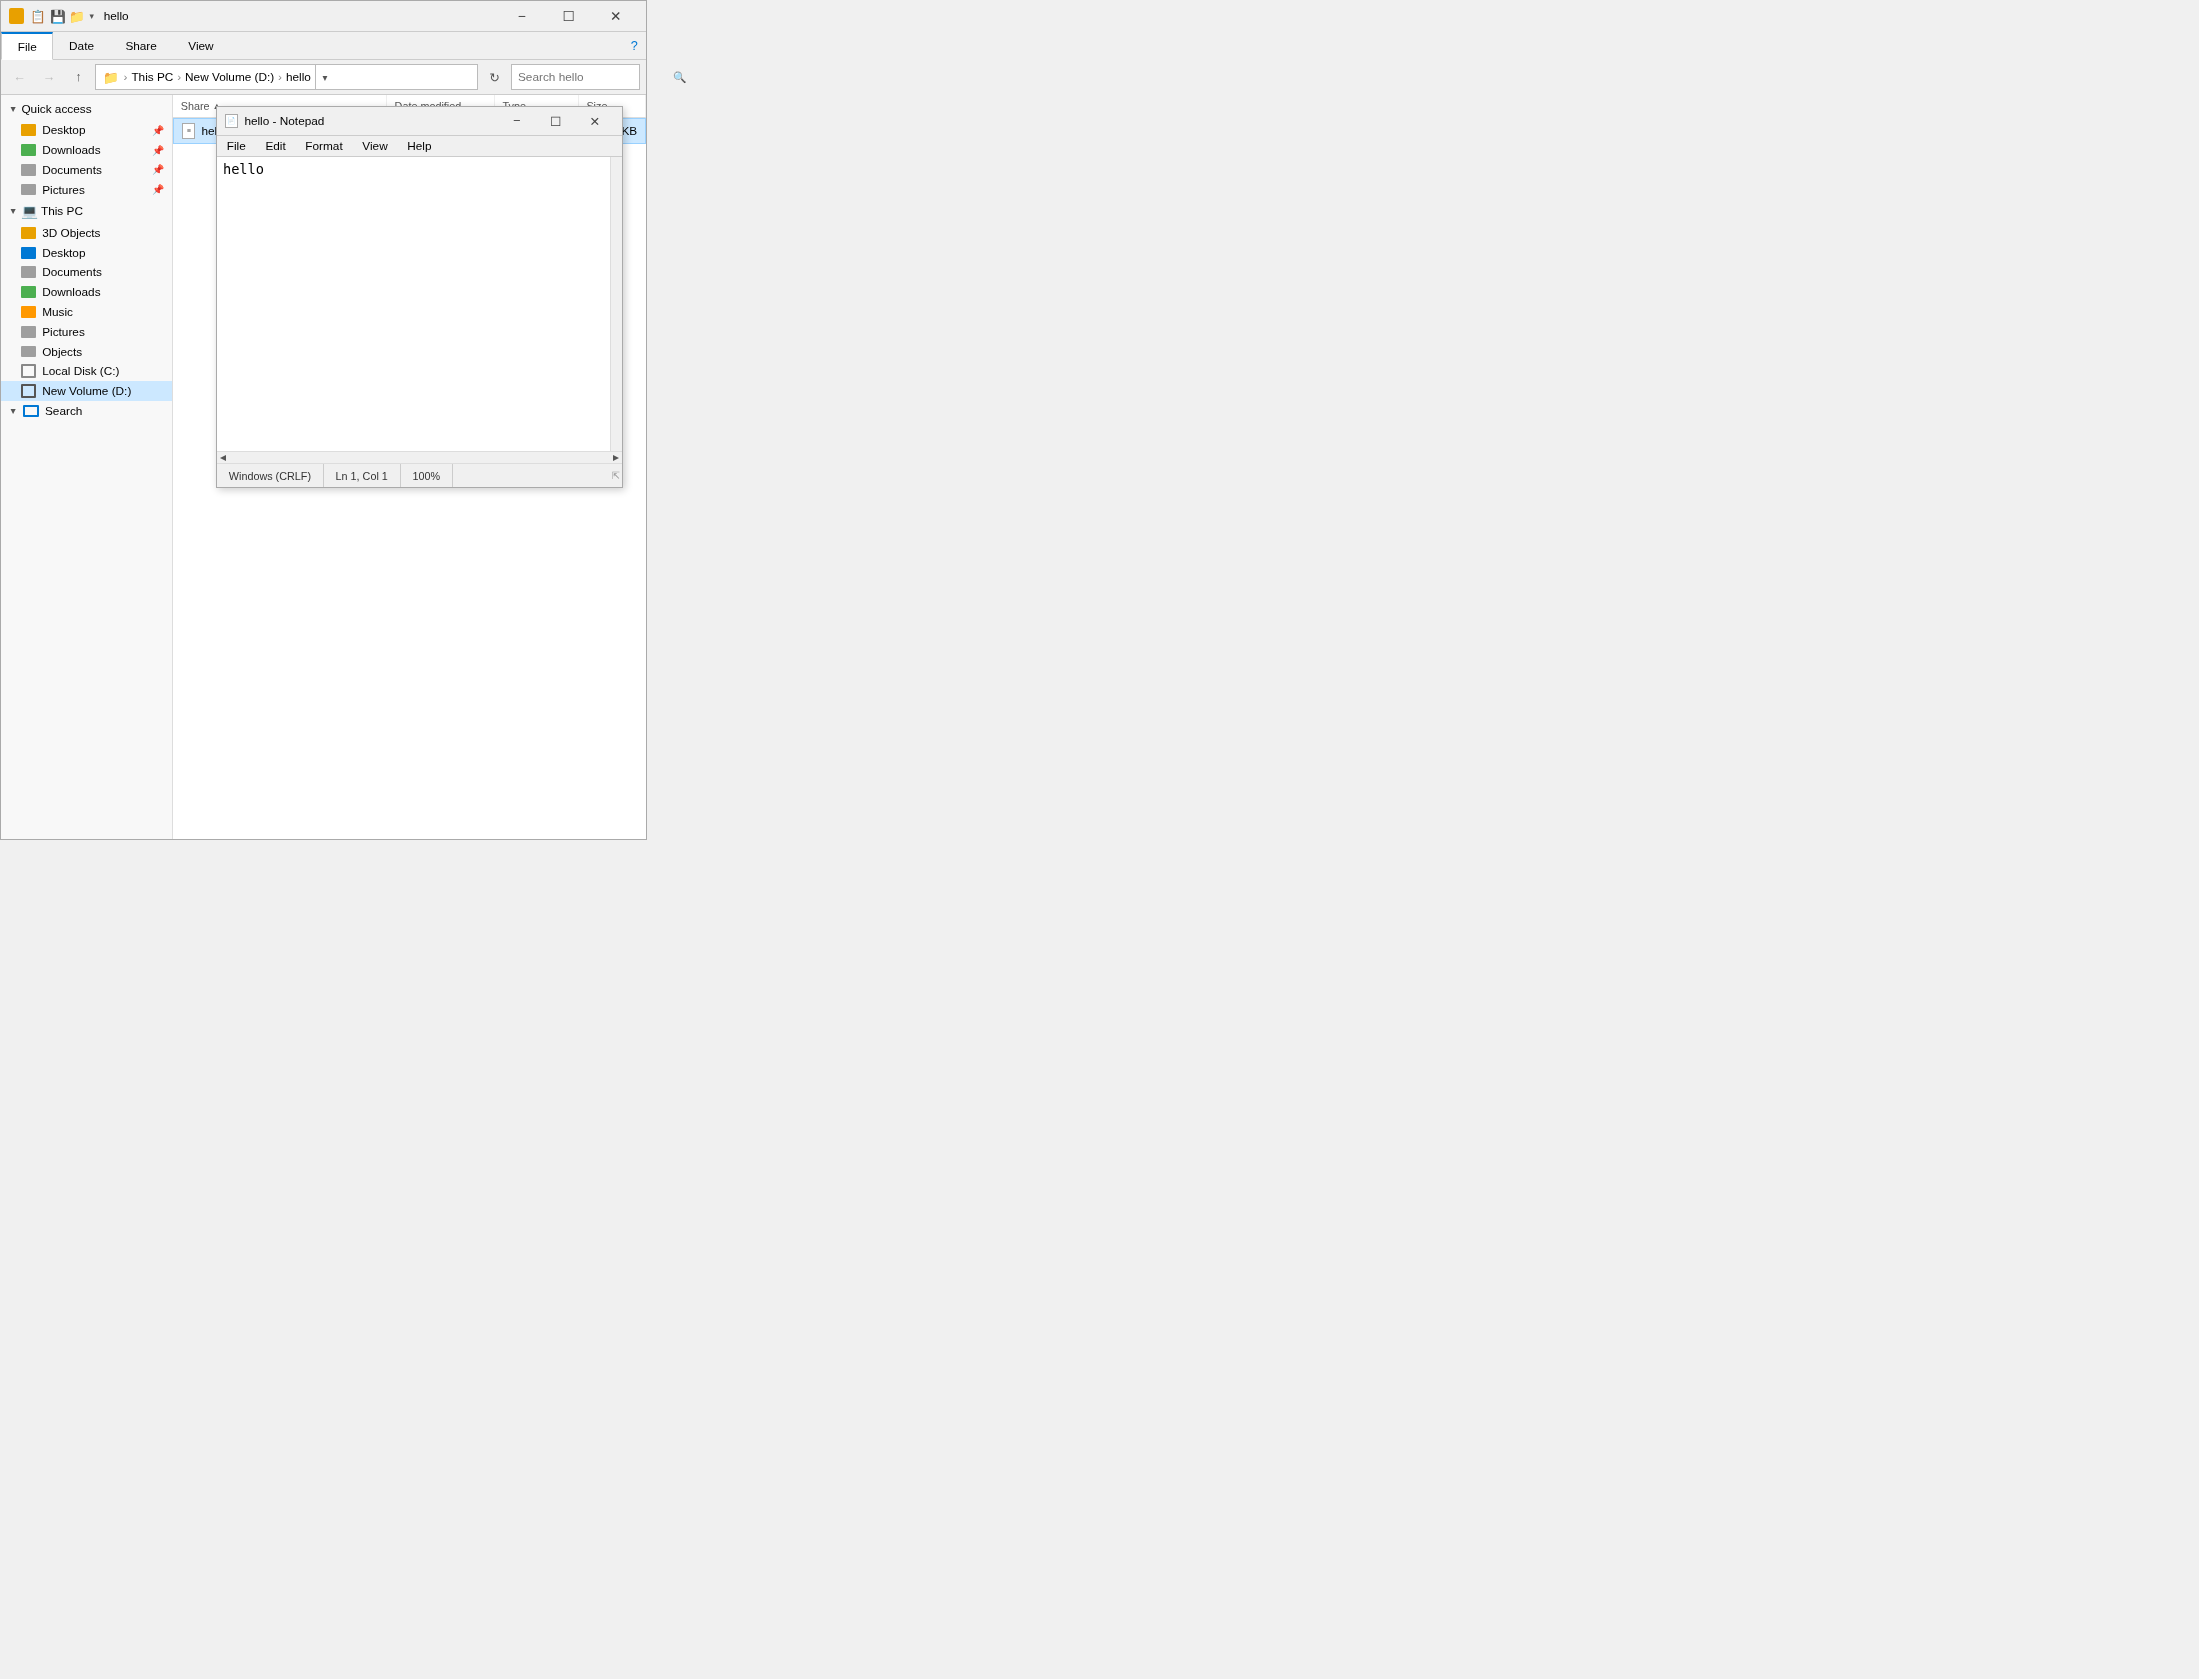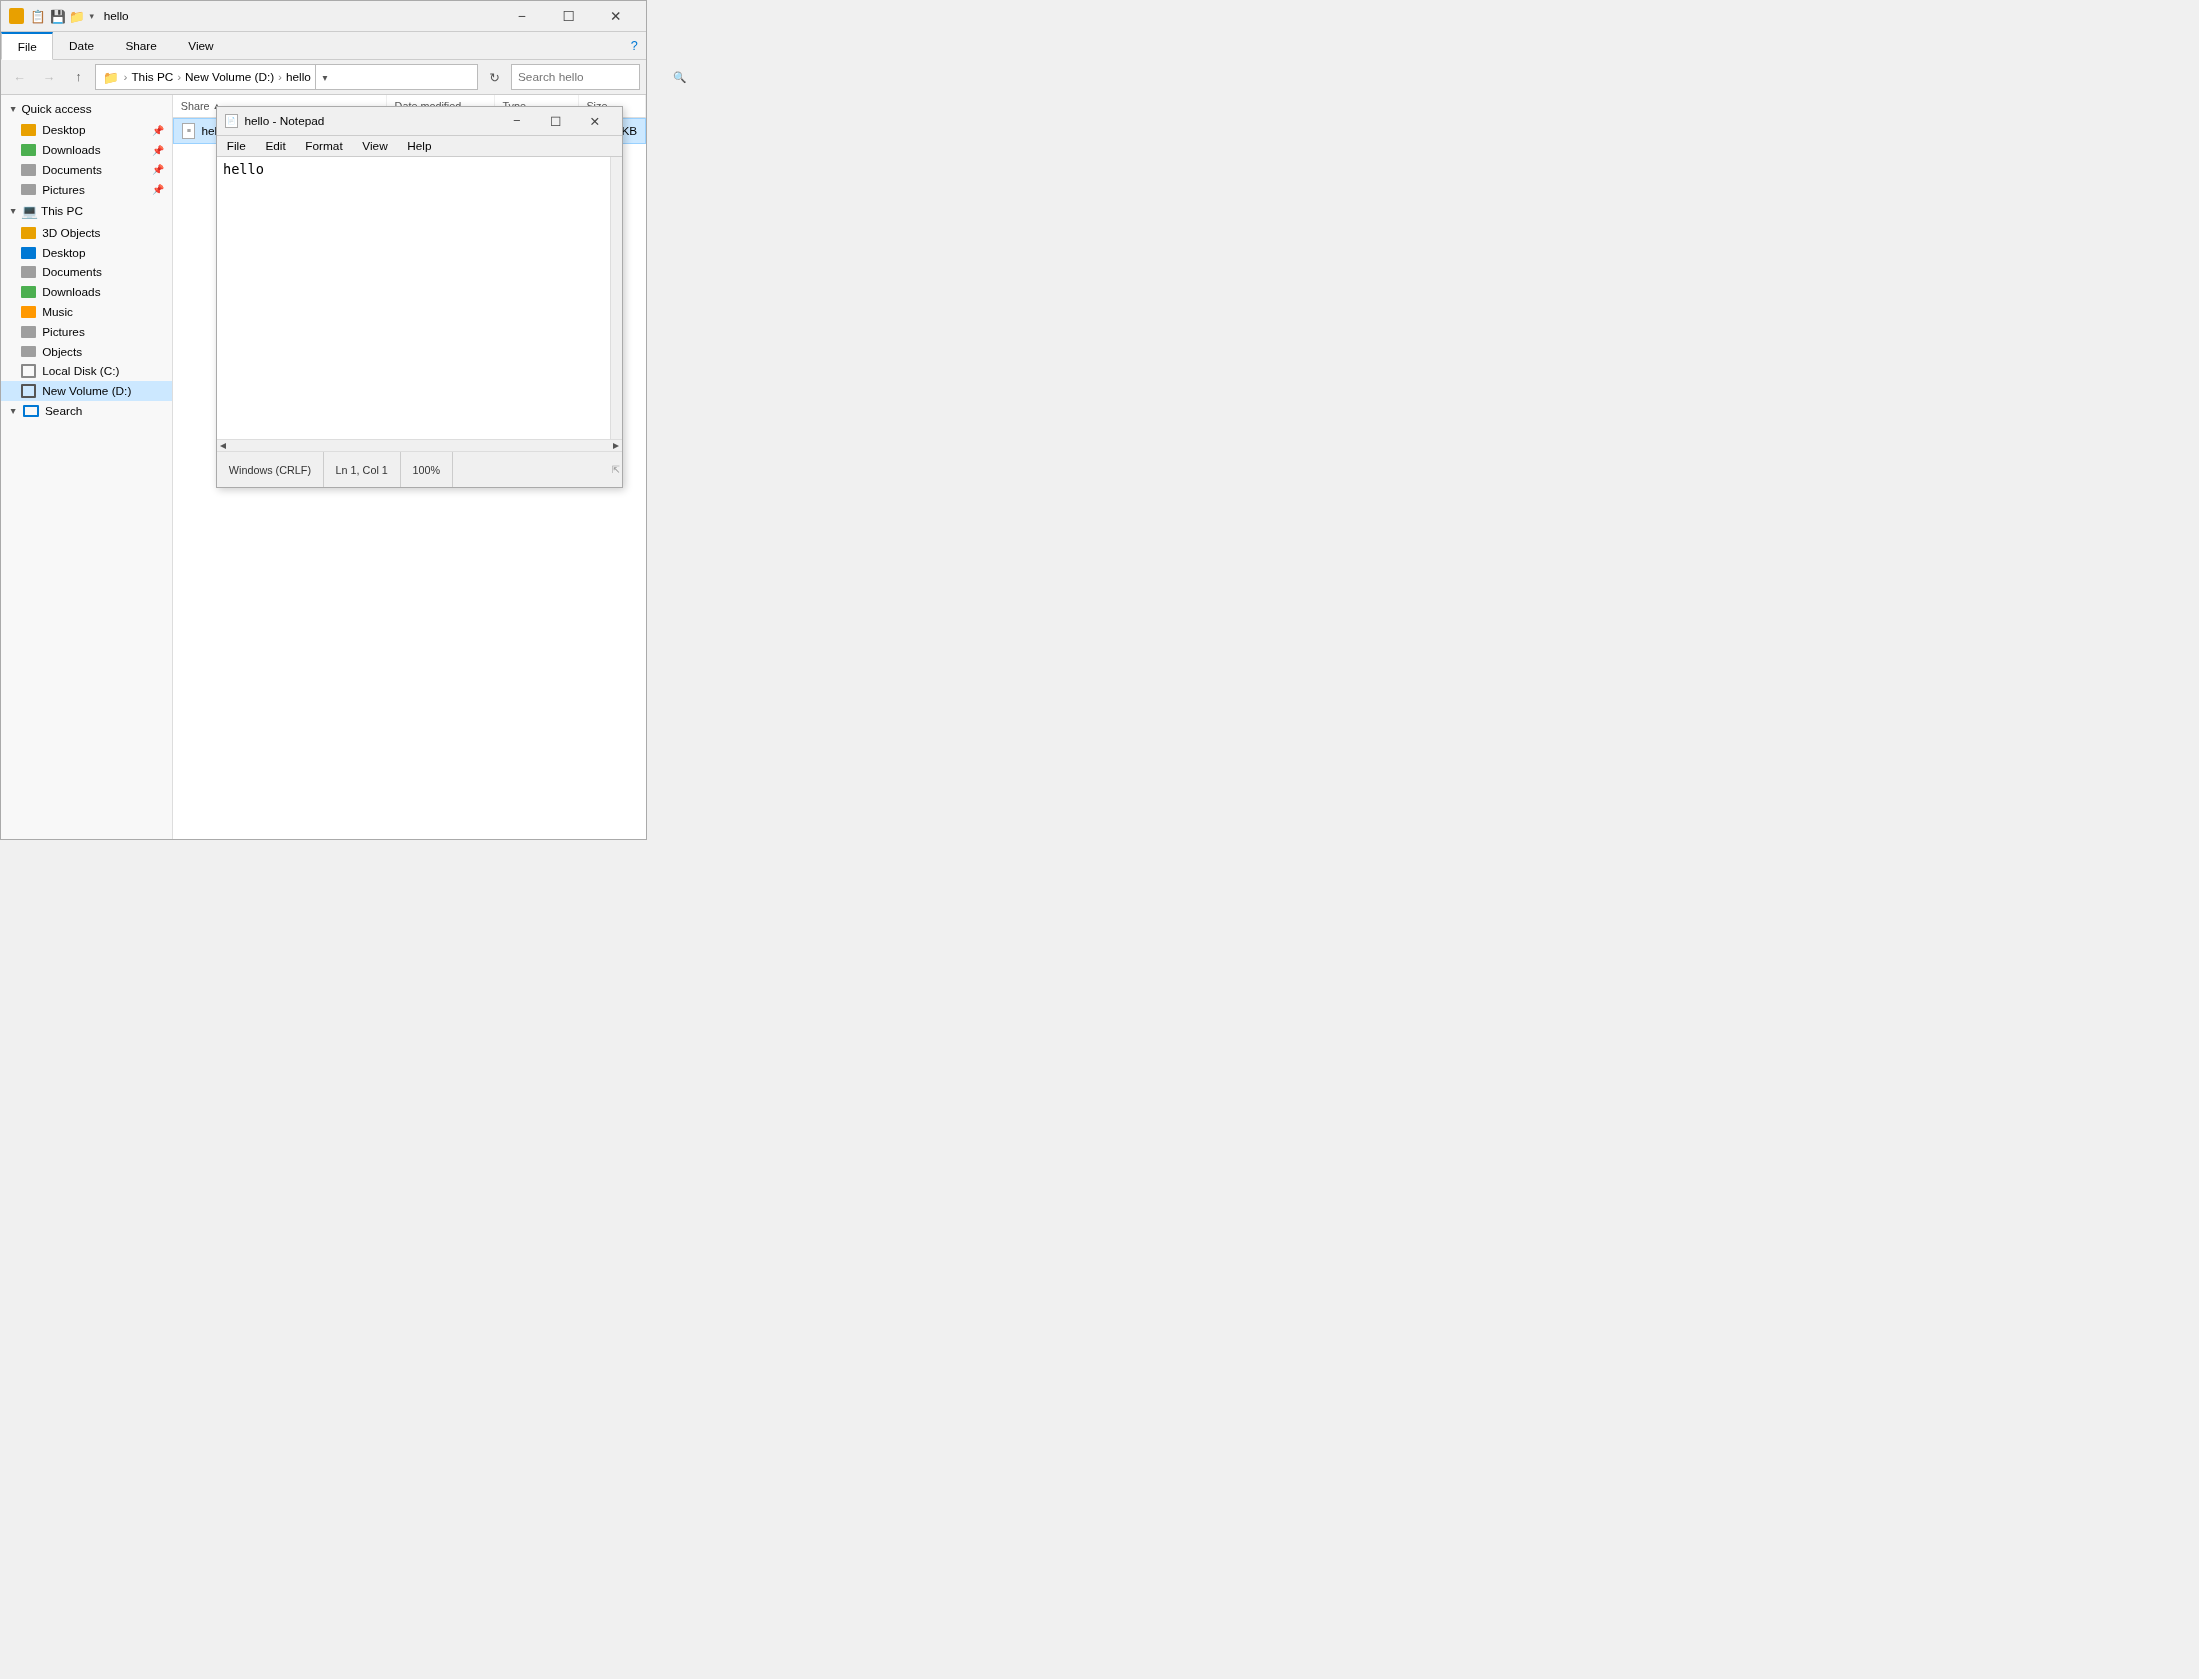--- a/index.html
+++ b/index.html
@@ -416,21 +416,21 @@
       width: 11.8px; height: 11.8px;
       display: flex; align-items: center; justify-content: center;
       font-size: 7.8px; color: #555;
     }
     .hscroll-track {
       flex: 1;
       background: #f0f0f0;
     }
 
     .notepad-status {
-      height: 36px;
+      height: 24px;
       background: #f0f0f0;
       border-top: 1px solid #ddd;
       display: flex;
       align-items: center;
       font-size: 10.8px;
       color: #333;
       flex-shrink: 0;
     }
     .ns-item {
       padding: 0 11.8px;

